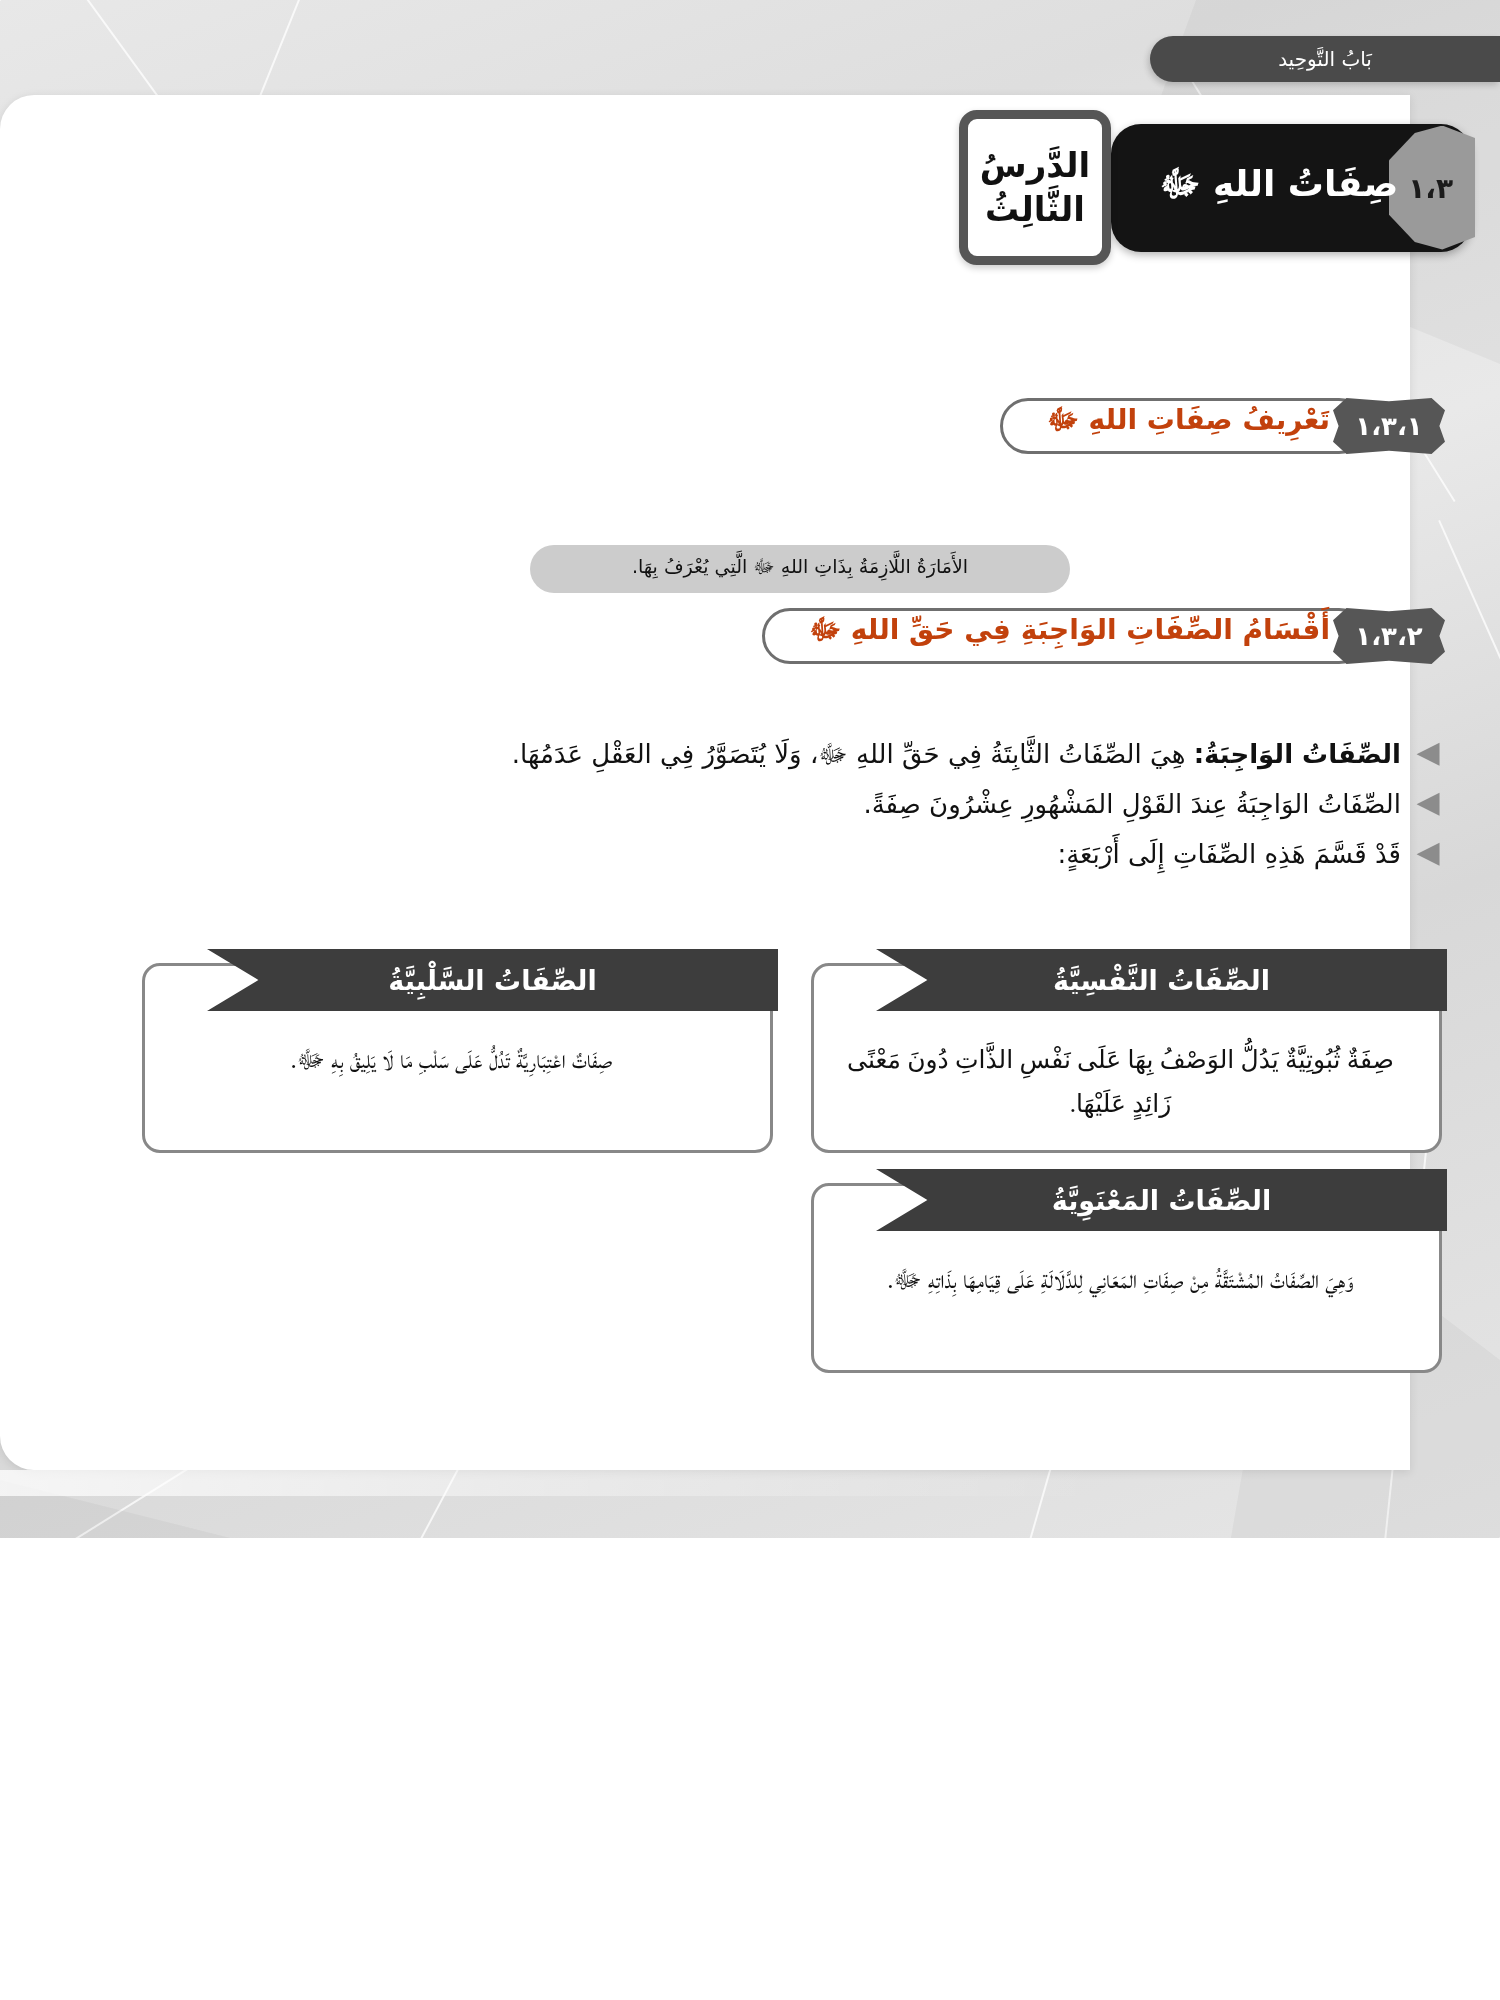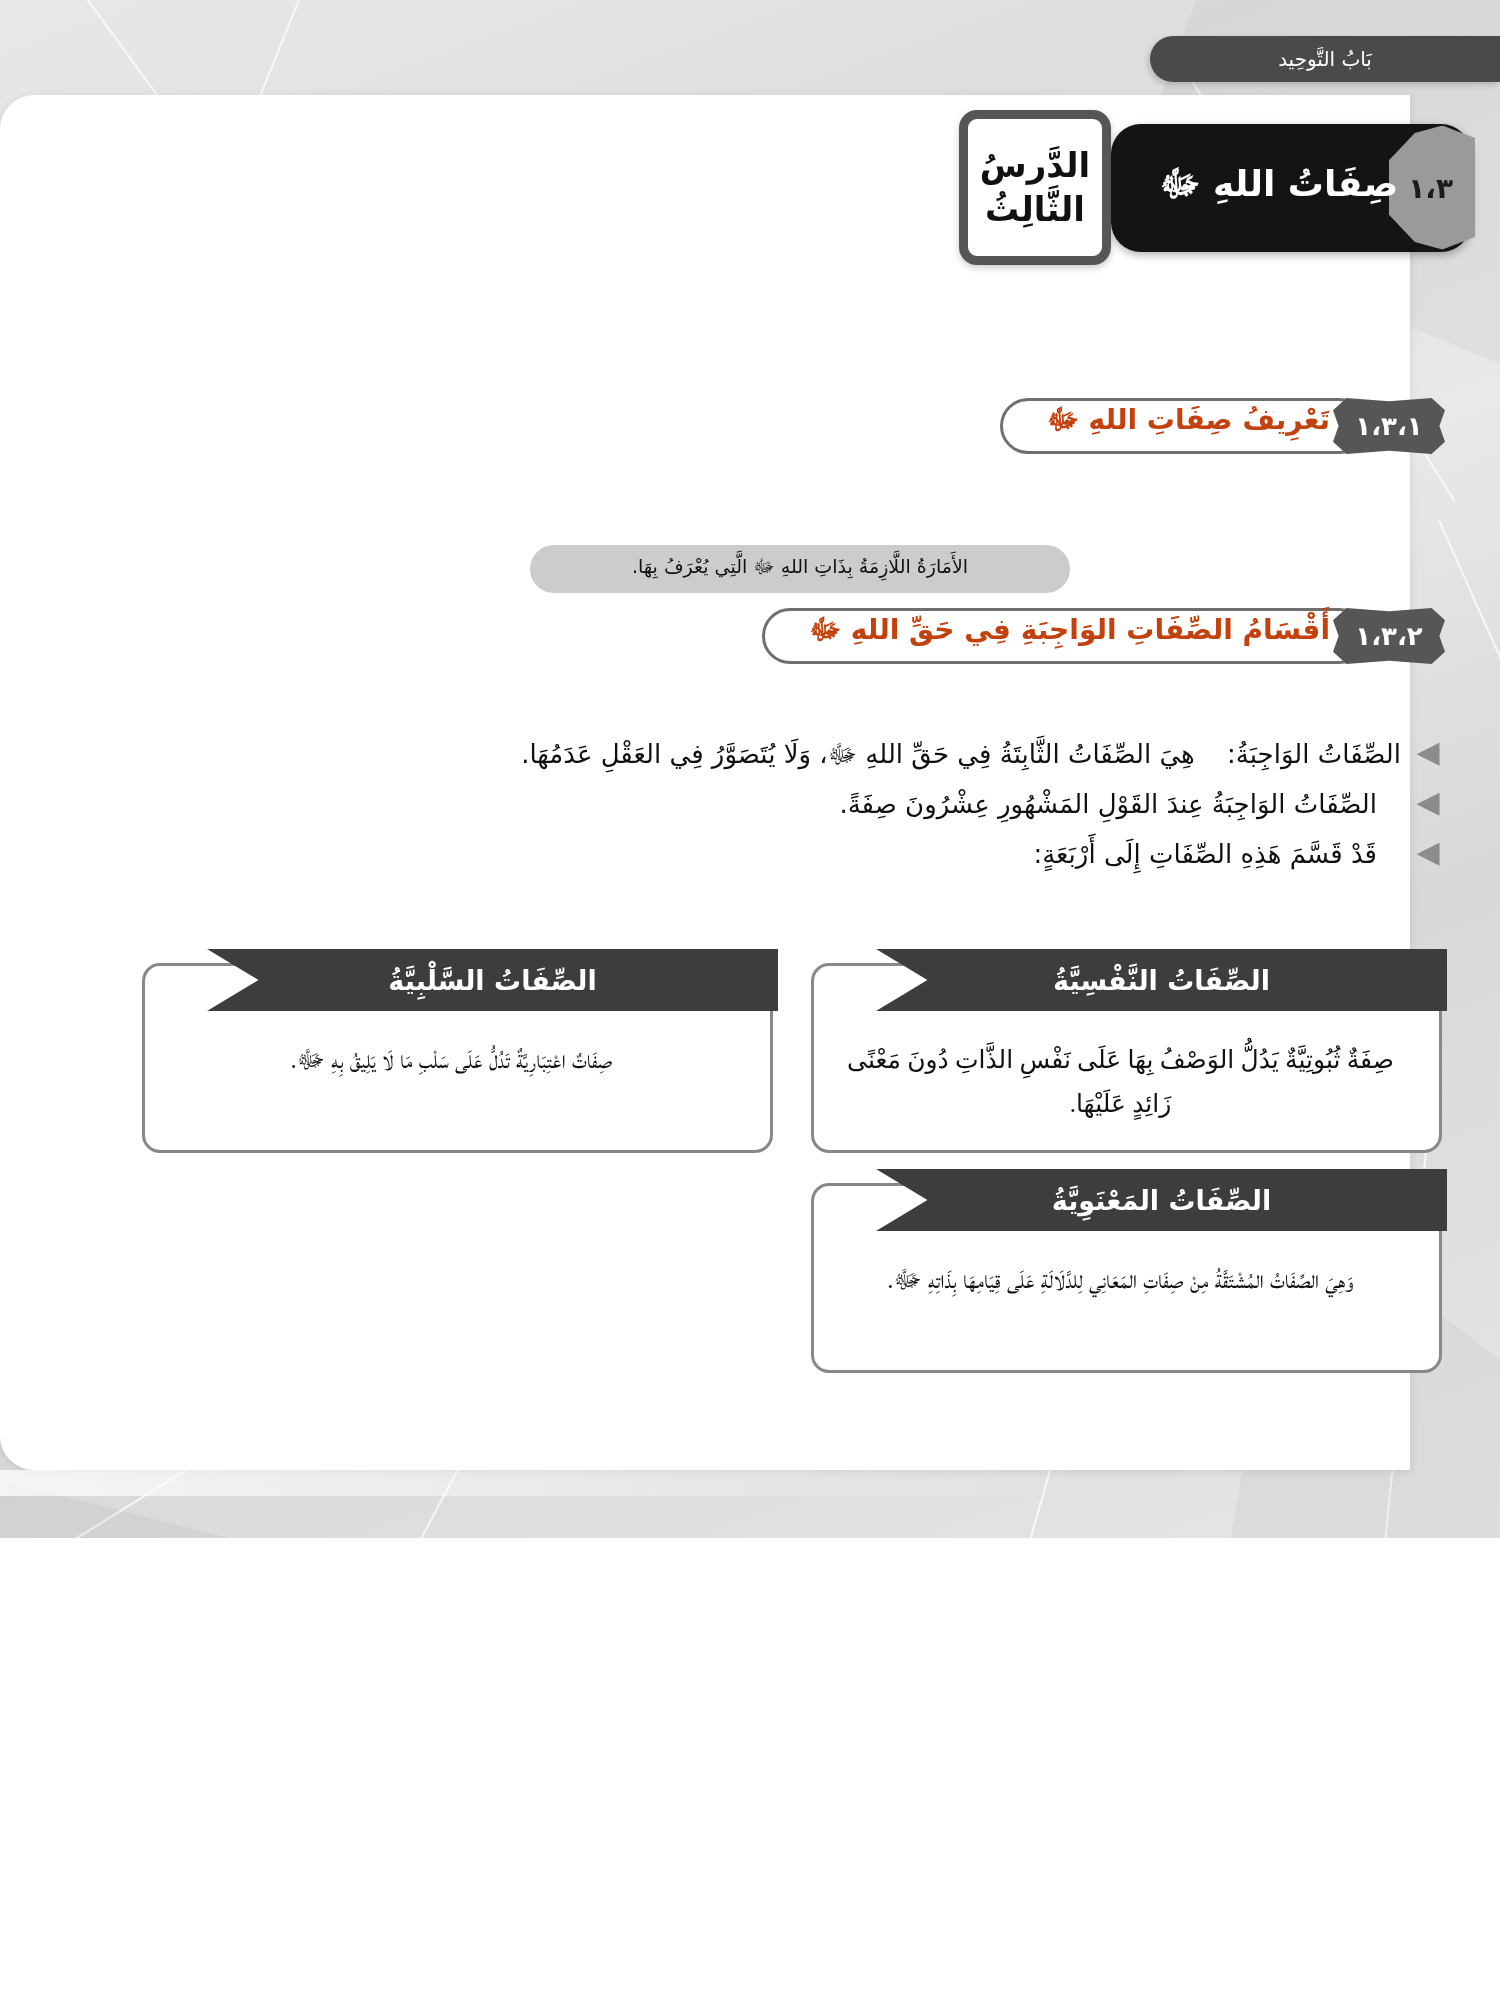--- a/index.html
+++ b/index.html
@@ -207,21 +207,21 @@
     color: #8c8c8c;
     font-size: 30px;
     line-height: 1.15;
     text-align: center;
   }
   .bullet-text {
     font-size: 26px;
     color: #111;
     text-align: right;
   }
-  .bullet-text .lead { font-weight: normal; margin-left: 24px; }
+  .bullet-text .lead { font-weight: bold; }
 
   
   #cards {
     position: absolute;
     right: 58px;
     top: 963px;
     width: 1300px;
     display: grid;
     grid-template-columns: 1fr 1fr;
     column-gap: 38px;

